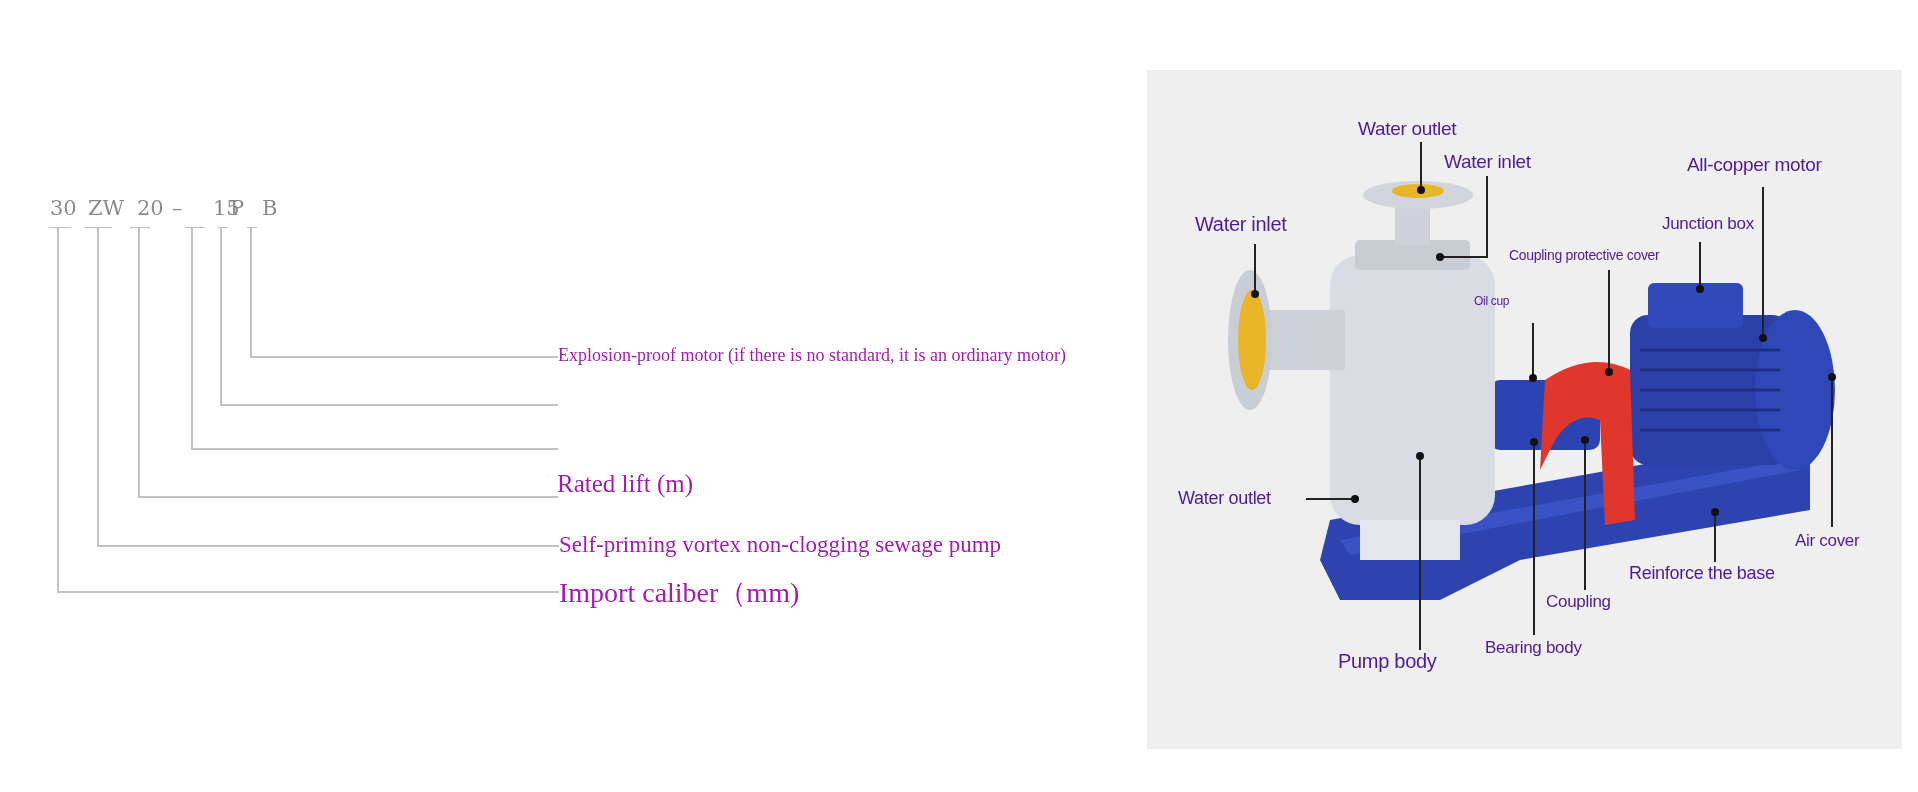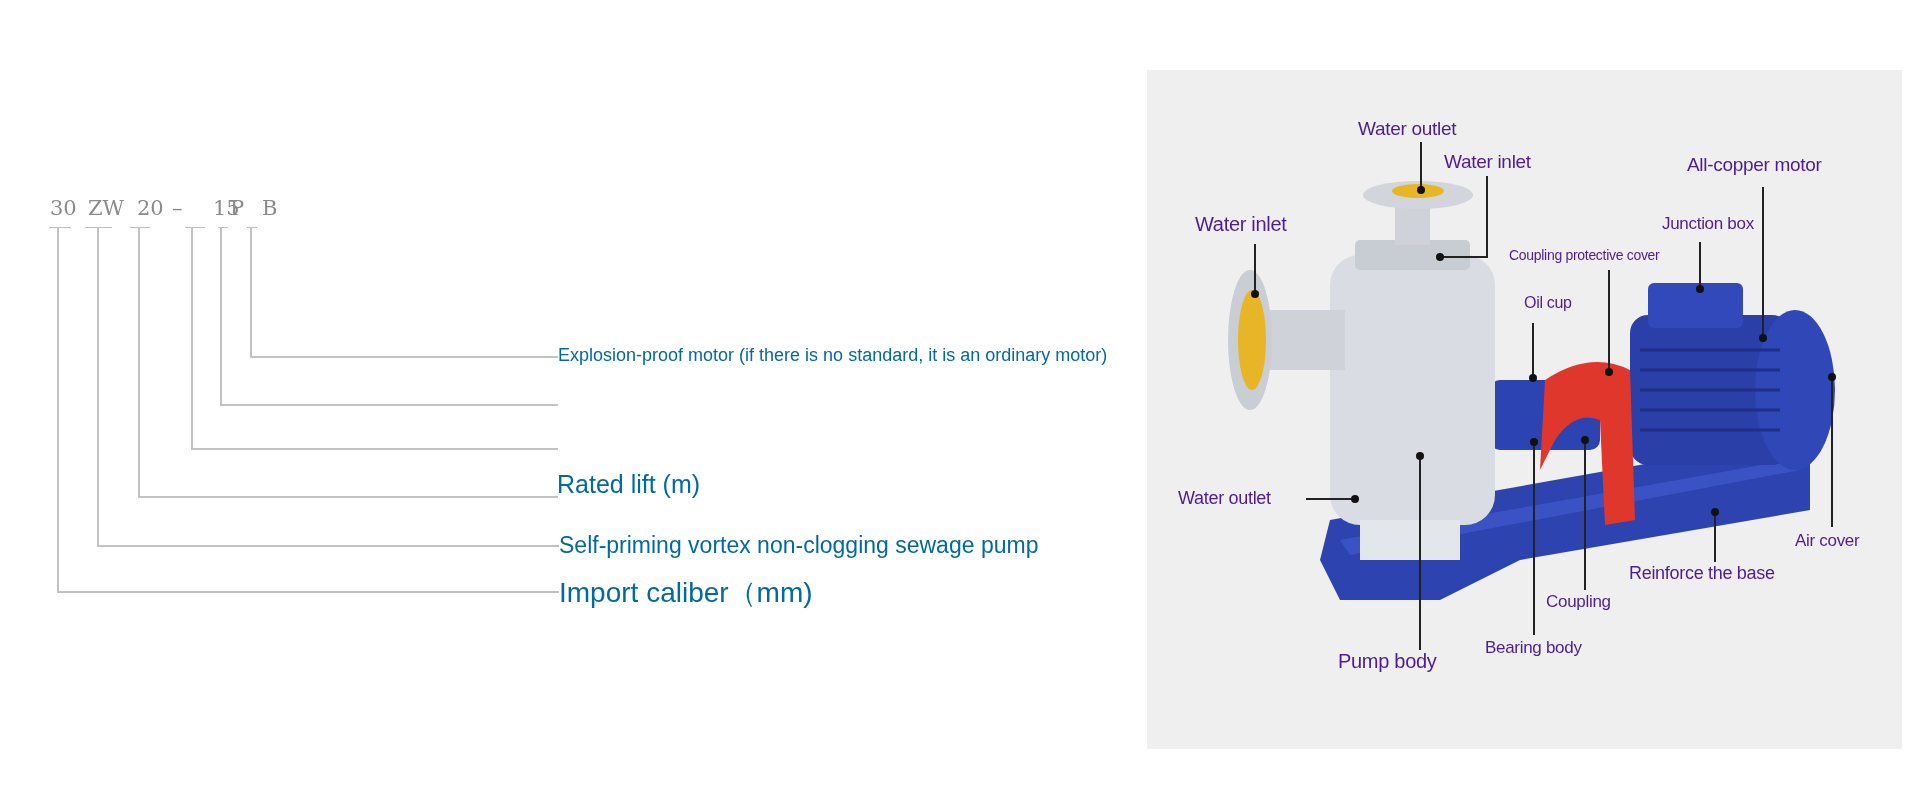--- a/index.html
+++ b/index.html
@@ -2,21 +2,21 @@
 <html><head>
 <meta charset="utf-8">
 <style>
   html,body{margin:0;padding:0;background:#ffffff;}
   body{width:1918px;height:792px;position:relative;overflow:hidden;font-family:"Liberation Sans",sans-serif;}
   .left{position:absolute;left:0;top:0;width:1140px;height:792px;}
   .code{position:absolute;top:196px;font-family:"DejaVu Serif","Liberation Serif",serif;font-size:21px;color:#8a8a8a;letter-spacing:0;}
   .tick{position:absolute;height:1px;background:#bdbdbd;top:227px;}
   .vl{position:absolute;width:2px;background:#c2c2c2;}
   .hl{position:absolute;height:2px;background:#c2c2c2;}
-  .legend{position:absolute;color:#0369a1;white-space:nowrap;font-family:Liberation Sans, sans-serif;}
+  .legend{position:absolute;color:#a21caf;white-space:nowrap;font-family:Liberation Serif, serif;}
   .panel{position:absolute;left:1147px;top:70px;width:755px;height:679px;background:#efefef;}
   .lbl{position:absolute;color:#4c1d95;white-space:nowrap;font-family:"Liberation Sans",sans-serif;letter-spacing:-0.3px;}
   .ln{position:absolute;background:#222;}
   .dot{position:absolute;width:8px;height:8px;border-radius:50%;background:#111;}
   svg{position:absolute;left:0;top:0;}
 </style>
 </head>
 <body>
 
 <div class="left">
@@ -133,19 +133,19 @@
 
 <div class="ln" style="left:1419px;top:460px;width:2px;height:190px;"></div>
 <div class="dot" style="left:1416px;top:452px;"></div>
 
 <span class="lbl" style="left:1358px;top:118px;font-size:19px;">Water outlet</span>
 <span class="lbl" style="left:1444px;top:151px;font-size:19px;">Water inlet</span>
 <span class="lbl" style="left:1195px;top:213px;font-size:20px;">Water inlet</span>
 <span class="lbl" style="left:1687px;top:154px;font-size:19px;">All-copper motor</span>
 <span class="lbl" style="left:1638px;top:214px;font-size:17px;margin-left:24px;">Junction box</span>
 <span class="lbl" style="left:1509px;top:247px;font-size:14px;">Coupling protective cover</span>
-<span class="lbl" style="left:1524px;top:294px;font-size:16px;">Oil cup</span>
+<span class="lbl" style="left:1474px;top:294px;font-size:12px;">Oil cup</span>
 <span class="lbl" style="left:1178px;top:488px;font-size:18px;">Water outlet</span>
 <span class="lbl" style="left:1795px;top:531px;font-size:17px;">Air cover</span>
 <span class="lbl" style="left:1629px;top:563px;font-size:18px;">Reinforce the base</span>
 <span class="lbl" style="left:1546px;top:592px;font-size:17px;">Coupling</span>
 <span class="lbl" style="left:1485px;top:638px;font-size:17px;">Bearing body</span>
 <span class="lbl" style="left:1338px;top:650px;font-size:20px;">Pump body</span>
 
 </body></html>

